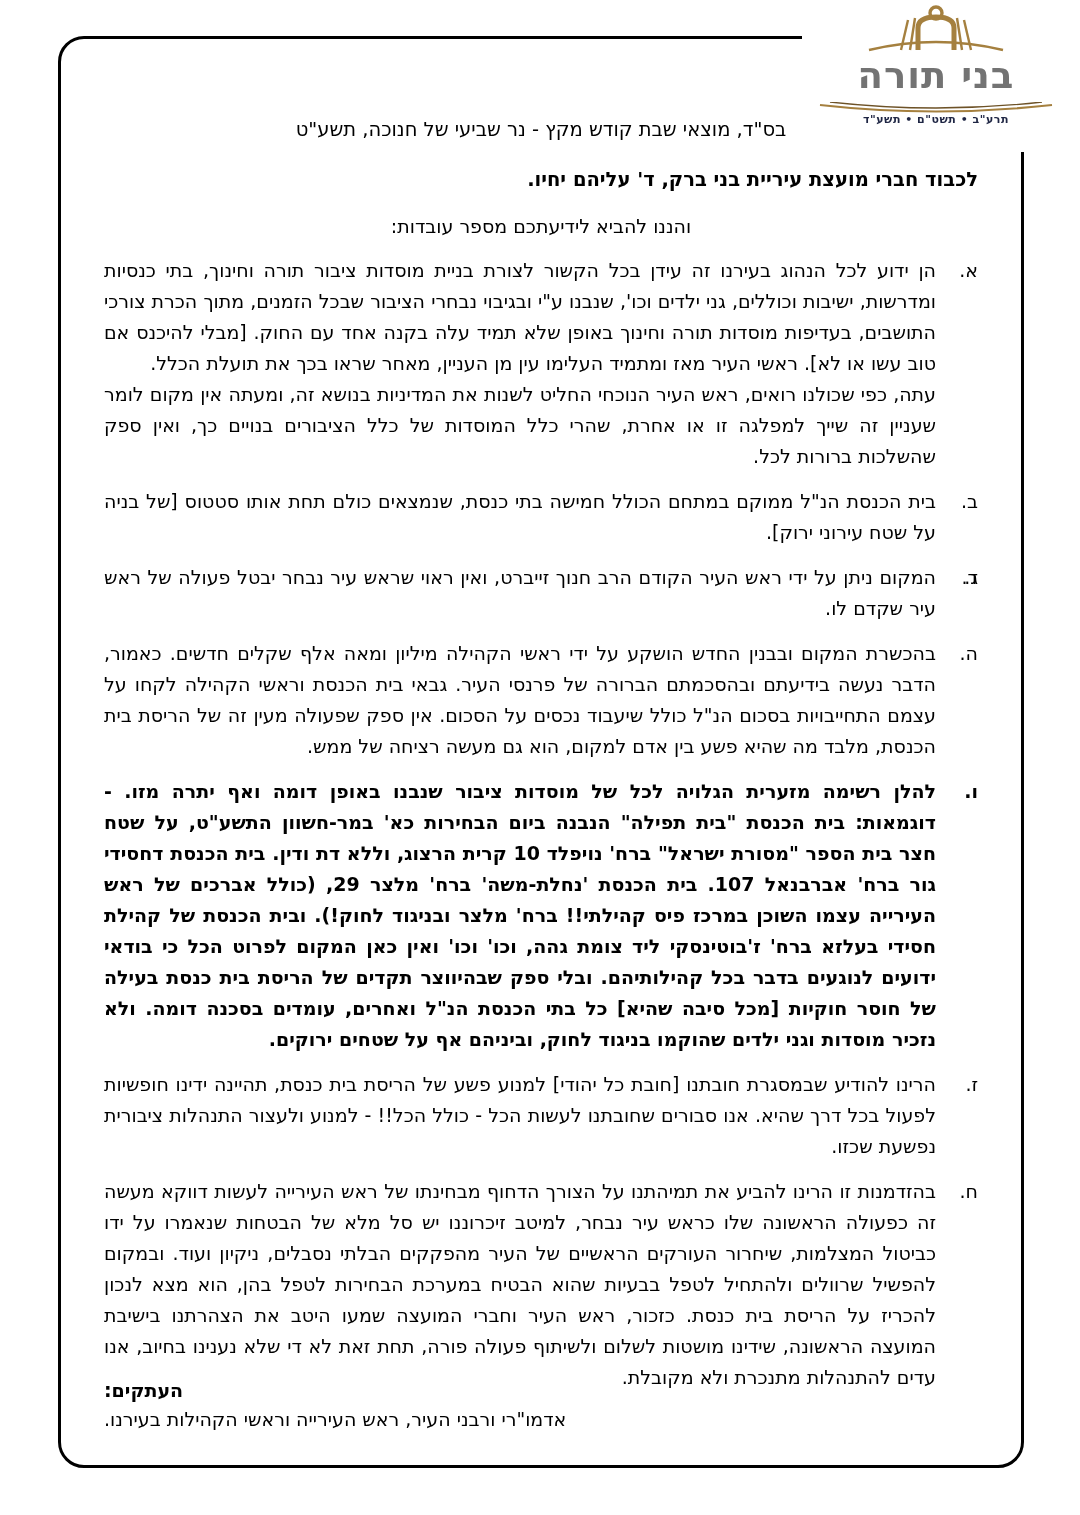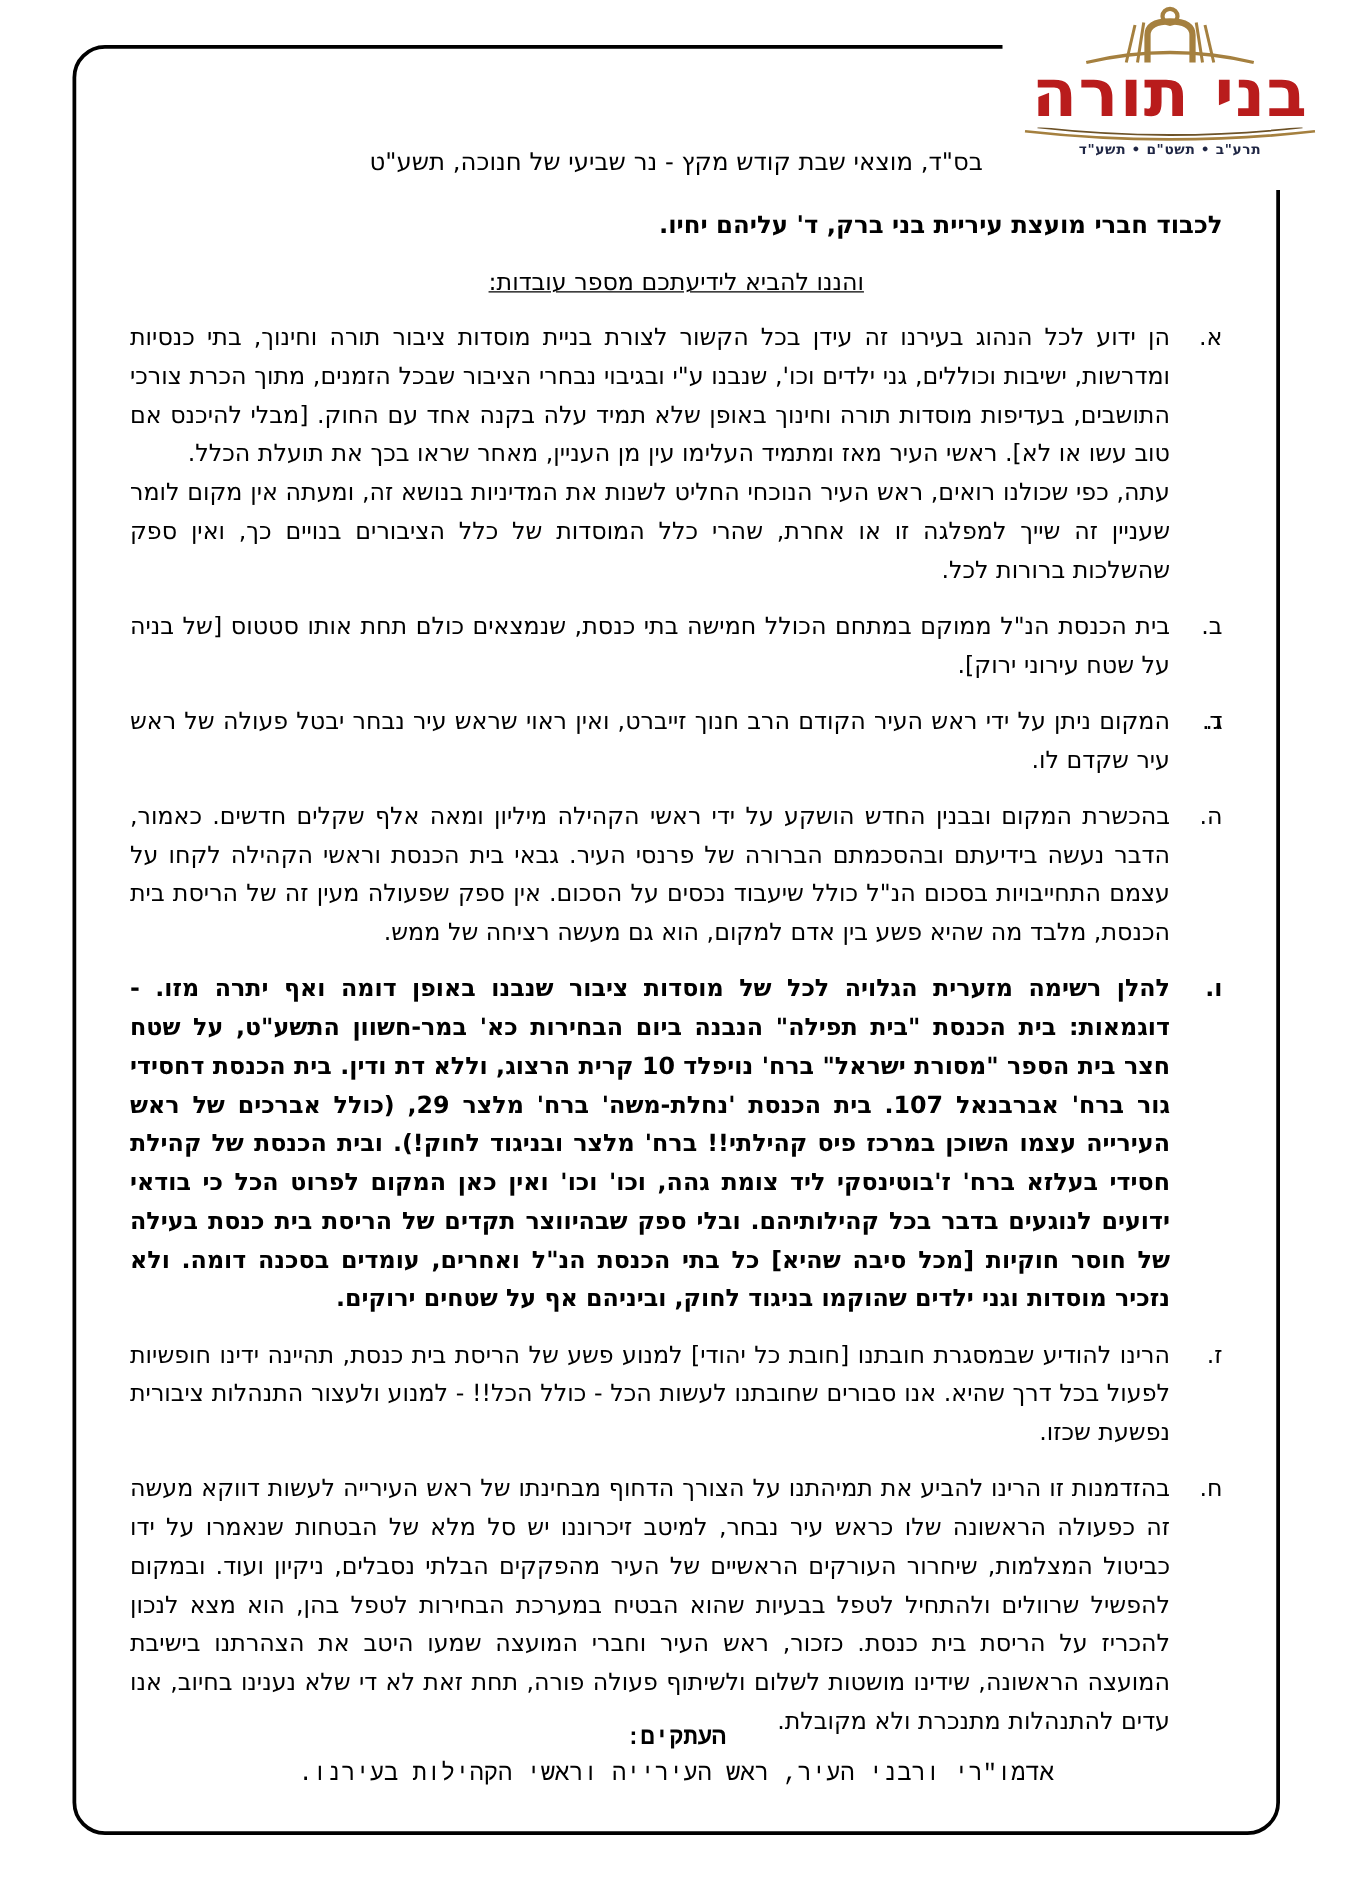--- a/index.html
+++ b/index.html
@@ -43,24 +43,24 @@
   #logo-crown {
     position: relative;
     height: 48px;
     margin: 4px auto 0 auto;
     width: 150px;
   }
   #logo-crown svg { display: block; margin: 0 auto; }
   #logo-word {
     font-family: "DejaVu Sans", "Liberation Sans", sans-serif;
     font-weight: bold;
-    font-size: 53px;
+    font-size: 37px;
     line-height: 56px;
     letter-spacing: 1px;
-    color: #b91c1c;
+    color: #737373;
     margin-top: -4px;
     direction: rtl;
   }
   #logo-swoosh { height: 10px; margin-top: -2px; }
   #logo-swoosh svg { display: block; margin: 0 auto; }
   #logo-sub {
     font-size: 11px;
     letter-spacing: 0.5px;
     color: #1f2644;
     font-weight: bold;
@@ -108,21 +108,20 @@
     font-size: 19px;
     line-height: 31px;
     text-align: justify;
     text-align-last: right;
     margin: 0 0 13px 0;
     direction: rtl;
   }
   p.body-par.centered {
     text-align: right;
     text-align-last: center;
-    text-decoration: underline;
   }
 
   
   ol.letters {
     list-style: none;
     margin: 0;
     padding: 0;
     direction: rtl;
   }
   li.letter-item {
@@ -150,23 +149,22 @@
   li.letter-item.bold,
   li.letter-item.bold .marker {
     font-weight: bold;
   }
 
   .copies {
     position: absolute;
     bottom: 34px;
     right: 46px;
     left: 46px;
-    text-align: center;
-    direction: rtl;
-    font-family: Liberation Mono, monospace;
+    text-align: left;
+    direction: rtl;
   }
   .copies-title {
     font-weight: bold;
     font-size: 19px;
     line-height: 28px;
   }
   .copies-line {
     font-size: 19px;
     line-height: 30px;
   }

